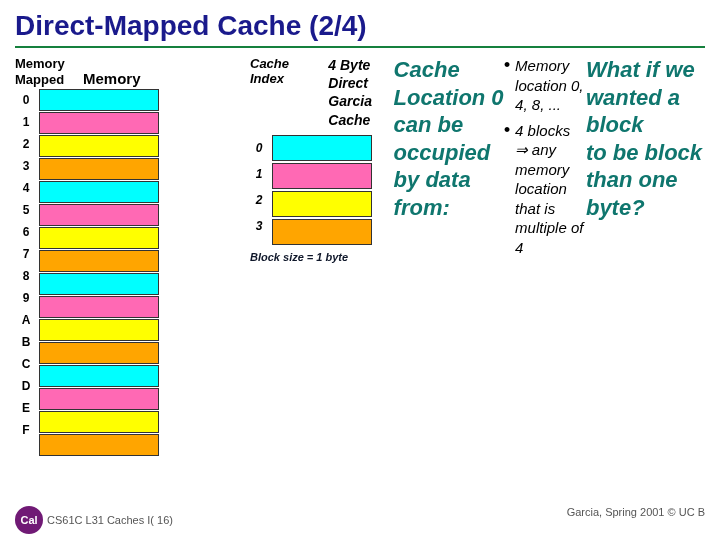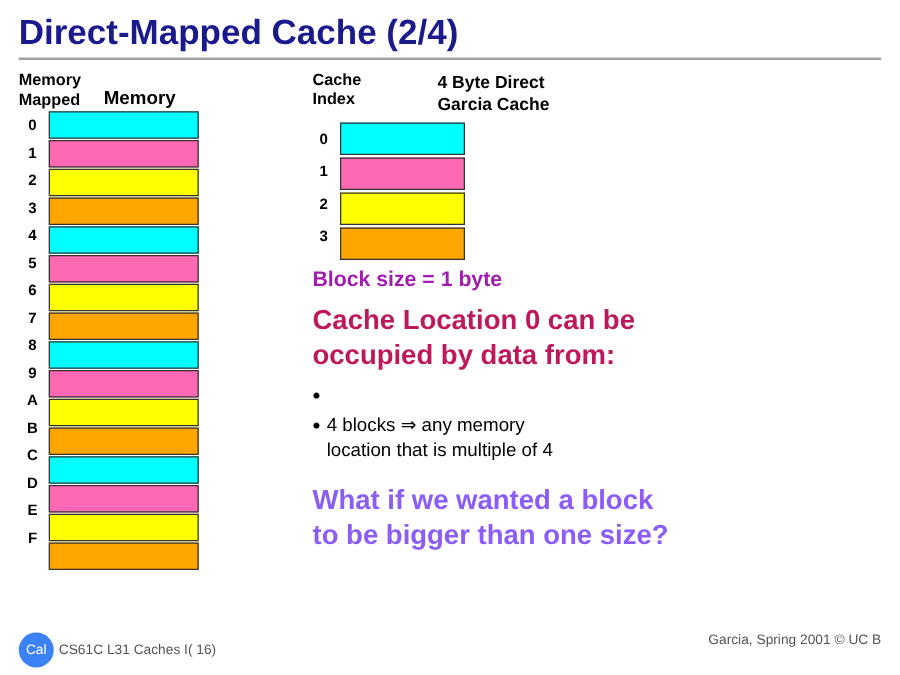--- a/index.html
+++ b/index.html
@@ -17,21 +17,21 @@
       height: 540px;
       padding: 10px 15px;
       position: relative;
     }
 
     .title {
       font-size: 28px;
       font-weight: bold;
       color: #1a1a8c;
       margin-bottom: 8px;
-      border-bottom: 2px solid #a3a3a3;
+      border-bottom: 2px solid #15803d;
       padding-bottom: 4px;
     }
 
     .content-area {
       display: flex;
       gap: 15px;
       margin-top: 3px;
     }
 
     
@@ -104,21 +104,22 @@
     
     .color-0 { background-color: #00FFFF; }
     .color-1 { background-color: #FF69B4; }
     .color-2 { background-color: #FFFF00; }
     .color-3 { background-color: #FFA500; }
 
     
     .right-section {
       flex: 1;
       display: flex;
-      flex-direction: column;
+      flex-direction: row;
+      font-style: italic;
     }
 
     .top-right {
       display: flex;
       gap: 20px;
       margin-bottom: 8px;
     }
 
     .cache-section {
       display: flex;
@@ -162,31 +163,31 @@
     }
 
     .cache-row {
       height: 26px;
       width: 100px;
       border: 1px solid #333;
       margin-bottom: 2px;
     }
 
     .block-size-label {
-      font-size: 17px;
-      font-weight: bold;
-      color: #a21caf;
+      font-size: 11px;
+      font-weight: bold;
+      color: #0f172a;
       margin-top: 4px;
     }
 
     
     .cache-location-text {
       font-size: 22px;
       font-weight: bold;
-      color: #be185d;
+      color: #0f766e;
       line-height: 1.25;
       margin-bottom: 10px;
     }
 
     .bullet-points {
       margin-bottom: 10px;
     }
 
     .bullet {
       font-size: 15px;
@@ -203,21 +204,21 @@
       flex-shrink: 0;
     }
 
     .bullet-text {
       line-height: 1.3;
     }
 
     .bottom-question {
       font-size: 22px;
       font-weight: bold;
-      color: #8b5cf6;
+      color: #0f766e;
       line-height: 1.25;
     }
 
     
     .footer {
       position: absolute;
       bottom: 6px;
       left: 0;
       right: 0;
       display: flex;
@@ -230,27 +231,27 @@
     .logo-area {
       display: flex;
       align-items: center;
       gap: 4px;
     }
 
     .logo-circle {
       width: 28px;
       height: 28px;
       border-radius: 50%;
-      background: #3b82f6;
+      background: #701a75;
       display: flex;
       align-items: center;
       justify-content: center;
       color: white;
       font-size: 11px;
-      font-weight: normal;
+      font-weight: bold;
     }
 
     .cache-index-row {
       display: flex;
       align-items: flex-start;
       gap: 4px;
       margin-top: 4px;
     }
   </style>
 </head>
@@ -348,30 +349,31 @@
       </div>
 
       <div class="cache-location-text">
         <span>Cache Location 0 can be</span><br>
         <span>occupied by data from:</span>
       </div>
 
       <div class="bullet-points">
         <div class="bullet">
           <span class="bullet-dot">•</span>
+          <span class="bullet-text">Memory location 0, 4, 8, ...</span>
         </div>
         <div class="bullet">
           <span class="bullet-dot">•</span>
           <span class="bullet-text">4 blocks ⇒ any memory<br>location that is multiple of 4</span>
         </div>
       </div>
 
       <div class="bottom-question">
         <span>What if we wanted a block</span><br>
-        <span>to be bigger than one size?</span>
+        <span>to be block than one byte?</span>
       </div>
 
     </div>
   </div>
 
   <div class="footer">
     <div class="logo-area">
       <div class="logo-circle">Cal</div>
       <span>CS61C L31 Caches I( 16)</span>
     </div>

